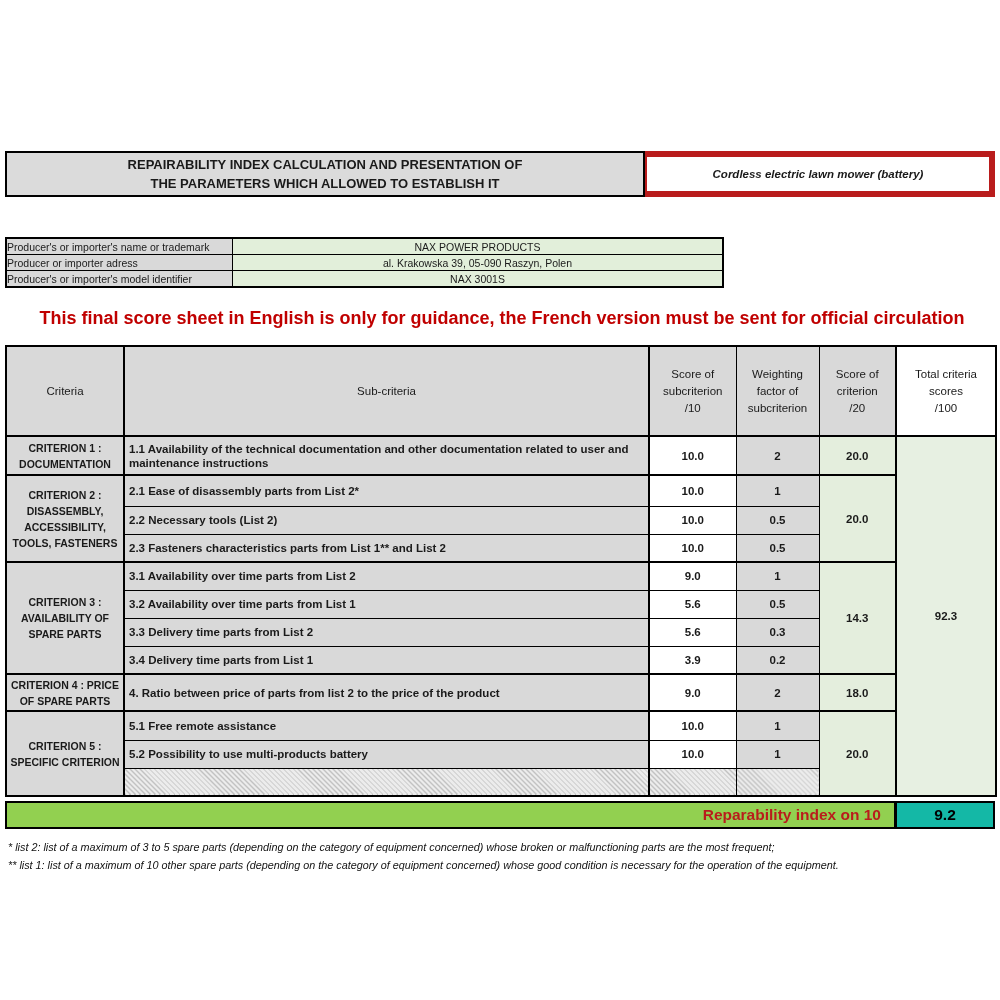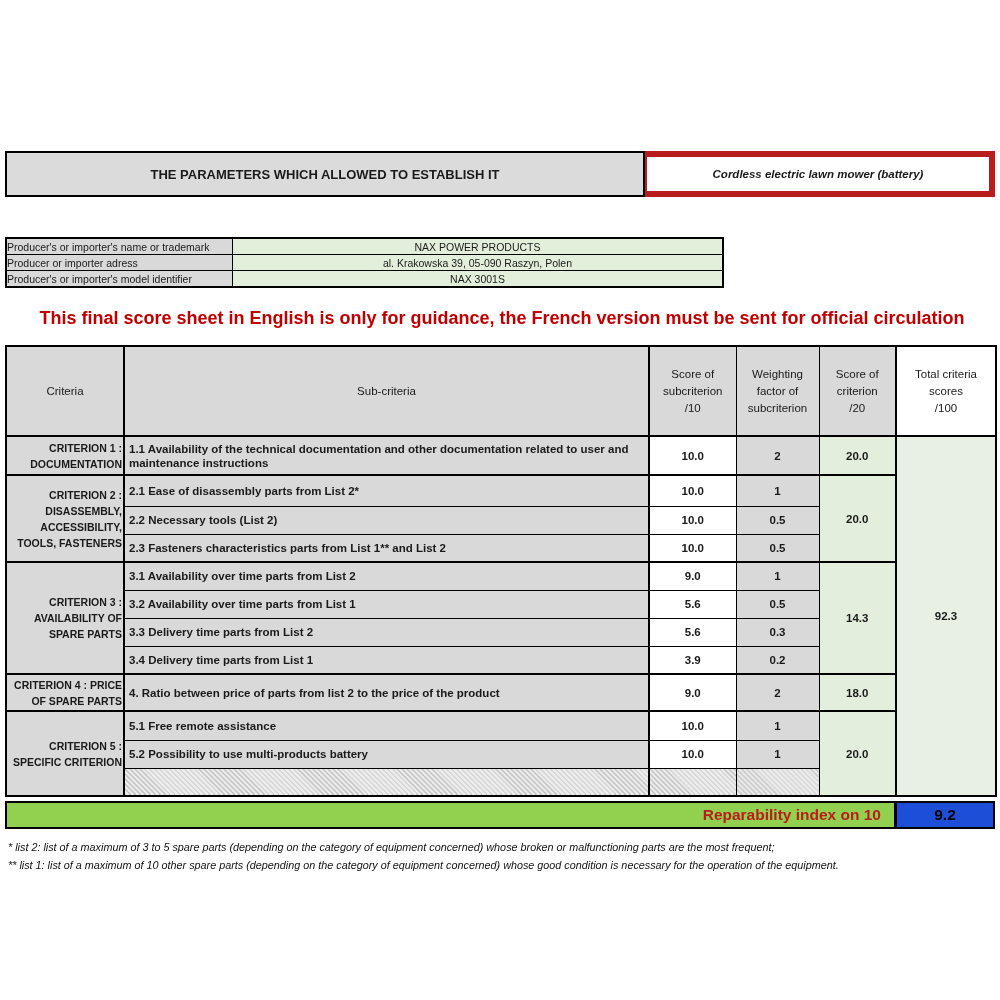--- a/index.html
+++ b/index.html
@@ -42,21 +42,21 @@
 
   
   .score-table {
     position: absolute; left: 5px; top: 345px;
     border-collapse: collapse; border: 2px solid #000;
     table-layout: fixed; width: 990px;
   }
   .score-table td, .score-table th { border: 1px solid #000; overflow: hidden; }
   .score-table th { font-weight: normal; }
 
-  .c-crit     { width: 118px; background: #d9d9d9; text-align: right; vertical-align: middle;
+  .c-crit     { width: 118px; background: #d9d9d9; text-align: center; vertical-align: middle;
                 font-weight: bold; font-size: 10.5px; line-height: 16px; white-space: pre-line; }
   .c-sub      { width: 525px; background: #d9d9d9; text-align: left; vertical-align: middle;
                 font-weight: bold; font-size: 11.5px; line-height: 14px; padding: 1px 4px;
                 border-left: 2px solid #000 !important; }
   .c-scoresub { width: 87px;  background: #ffffff; text-align: center; vertical-align: middle;
                 font-weight: bold; font-size: 11.5px; border-left: 2px solid #000 !important; }
   .c-weight   { width: 83px;  background: #d9d9d9; text-align: center; vertical-align: middle;
                 font-weight: bold; font-size: 11.5px; }
   .c-critscore{ width: 77px;  background: #e4eedd; text-align: center; vertical-align: middle;
                 font-weight: bold; font-size: 11.5px; }
@@ -74,35 +74,36 @@
   }
 
   
   .summary-row { position: absolute; left: 5px; top: 801px; display: flex; width: 990px; height: 28px; }
   .summary-label {
     box-sizing: border-box; width: 890px; background: #92d050; border: 2px solid #000; border-right: 1px solid #000;
     display: flex; align-items: center; justify-content: flex-end;
     font-weight: bold; font-size: 15.5px; padding-right: 13px; color: #b91c1c;
   }
   .summary-value {
-    box-sizing: border-box; width: 100px; background: #1d4ed8; border: 2px solid #000;
+    box-sizing: border-box; width: 100px; background: #14b8a6; border: 2px solid #000;
     display: flex; align-items: center; justify-content: center;
     font-weight: bold; font-size: 15.5px; color: #000;
   }
 
   
   .footnotes { position: absolute; left: 8px; top: 838px; font-size: 10.8px; font-style: italic; line-height: 18px; color: #111; }
 </style>
 </head>
 <body>
 
 <div class="page">
 
   <div class="top-header">
     <div class="title-box">
+      <div>REPAIRABILITY INDEX CALCULATION AND PRESENTATION OF</div>
       <div>THE PARAMETERS WHICH ALLOWED TO ESTABLISH IT</div>
     </div>
     <div class="product-box">Cordless electric lawn mower (battery)</div>
   </div>
 
   <table class="info-table">
     <tbody>
         <tr>
       <td class="info-label">Producer's or importer's name or trademark</td>
       <td class="info-value">NAX POWER PRODUCTS</td>

